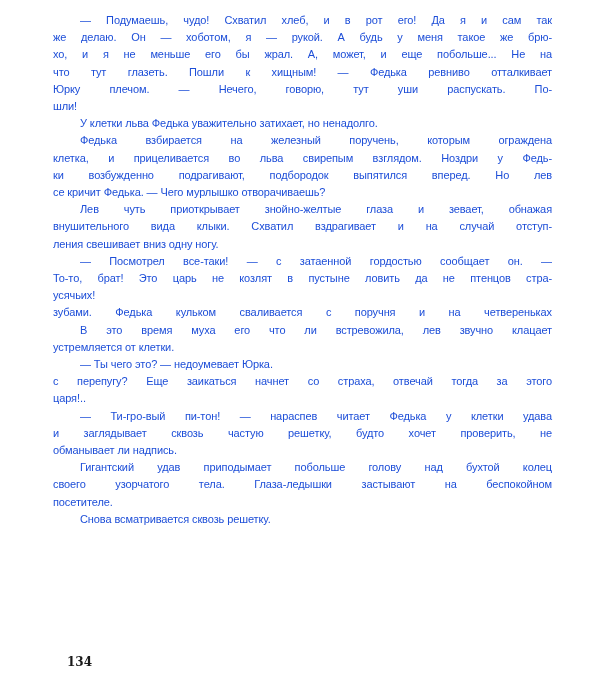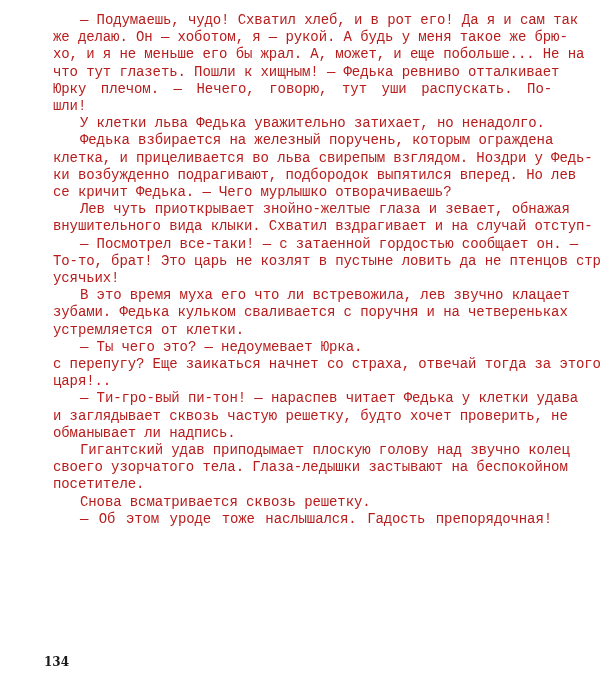--- a/index.html
+++ b/index.html
@@ -2,40 +2,40 @@
 <html><head>
 <meta charset="utf-8">
 <style>
   html, body { margin: 0; padding: 0; background: #ffffff; }
   body { width: 600px; height: 700px; overflow: hidden; position: relative; }
   .page {
     position: absolute;
     left: 53px;
     top: 12px;
     width: 499px;
-    font-family: Liberation Mono, monospace;
-    font-size: 14px;
+    font-family: Liberation Sans, sans-serif;
+    font-size: 11px;
     line-height: 17.2px;
-    color: #b91c1c;
+    color: #1d4ed8;
     letter-spacing: -0.1px;
   }
   .para {
     margin: 0;
     text-indent: 27px;
     text-align: justify;
     hyphens: manual;
   }
   .line { display: block; text-align: justify; text-align-last: justify; white-space: nowrap; }
   .line.last { text-align-last: left; }
   .line.first { text-indent: 27px; }
   .para .line { text-indent: 0; }
   .para .line.first { padding-left: 27px; }
   .page-number {
     position: absolute;
-    left: 44px;
+    left: 67px;
     top: 655px;
     font-family: "DejaVu Serif", "Liberation Serif", serif;
     font-size: 12px;
     font-weight: bold;
     color: #1a1a1a;
   }
 </style>
 </head>
 <body>
 
@@ -55,48 +55,46 @@
       <span class="line first">Федька взбирается на железный поручень, которым ограждена</span>
       <span class="line">клетка, и прицеливается во льва свирепым взглядом. Ноздри у Федь-</span>
       <span class="line">ки возбужденно подрагивают, подбородок выпятился вперед. Но лев</span>
     </div>
     <div class="para">
       <span class="line last">се кричит Федька. — Чего мурлышко отворачиваешь?</span>
     </div>
     <div class="para">
       <span class="line first">Лев чуть приоткрывает знойно-желтые глаза и зевает, обнажая</span>
       <span class="line">внушительного вида клыки. Схватил вздрагивает и на случай отступ-</span>
+      <span class="line last">ления свешивает вниз одну ногу.</span>
     </div>
     <div class="para">
       <span class="line first">— Посмотрел все-таки! — с затаенной гордостью сообщает он. —</span>
       <span class="line">То-то, брат! Это царь не козлят в пустыне ловить да не птенцов стра-</span>
       <span class="line last">усячьих!</span>
     </div>
     <div class="para">
+      <span class="line">зубами. Федька кульком сваливается с поручня и на четвереньках</span>
       <span class="line first">В это время муха его что ли встревожила, лев звучно клацает</span>
-      <span class="line">зубами. Федька кульком сваливается с поручня и на четвереньках</span>
       <span class="line last">устремляется от клетки.</span>
     </div>
     <div class="para">
       <span class="line first last">— Ты чего это? — недоумевает Юрка.</span>
     </div>
     <div class="para">
       <span class="line">с перепугу? Еще заикаться начнет со страха, отвечай тогда за этого</span>
       <span class="line last">царя!..</span>
     </div>
     <div class="para">
       <span class="line first">— Ти-гро-вый пи-тон! — нараспев читает Федька у клетки удава</span>
       <span class="line">и заглядывает сквозь частую решетку, будто хочет проверить, не</span>
       <span class="line last">обманывает ли надпись.</span>
     </div>
     <div class="para">
-      <span class="line first">Гигантский удав приподымает плоскую голову над звучно колец</span>
+      <span class="line first">Гигантский удав приподымает побольше голову над бухтой колец</span>
       <span class="line">своего узорчатого тела. Глаза-ледышки застывают на беспокойном</span>
       <span class="line last">посетителе.</span>
     </div>
     <div class="para">
       <span class="line first last">Снова всматривается сквозь решетку.</span>
     </div>
-    <div class="para">
-      <span class="line first">— Об этом уроде тоже наслышался. Гадость препорядочная!</span>
-    </div>
   </div>
 <div class="page-number">134</div>
 
 </body></html>

